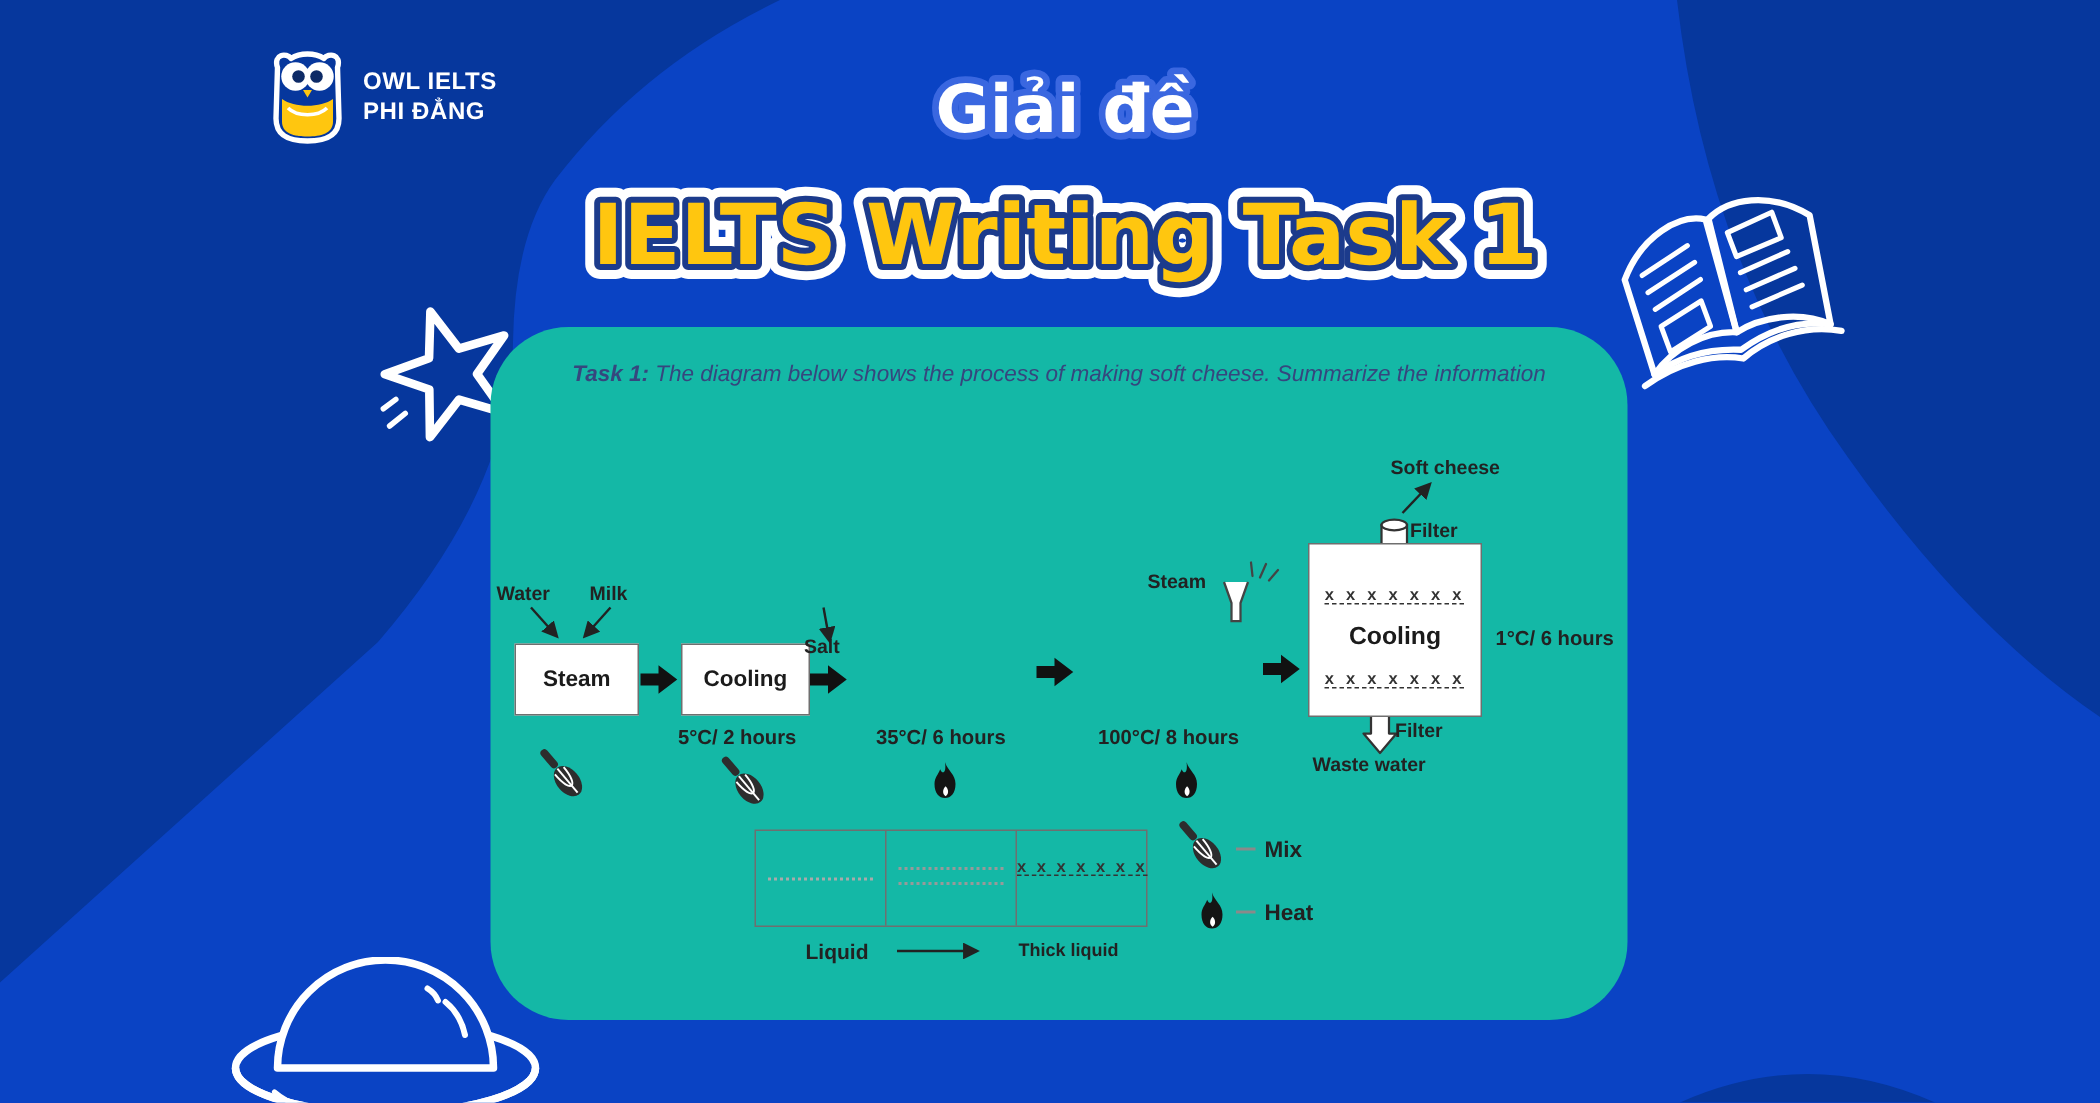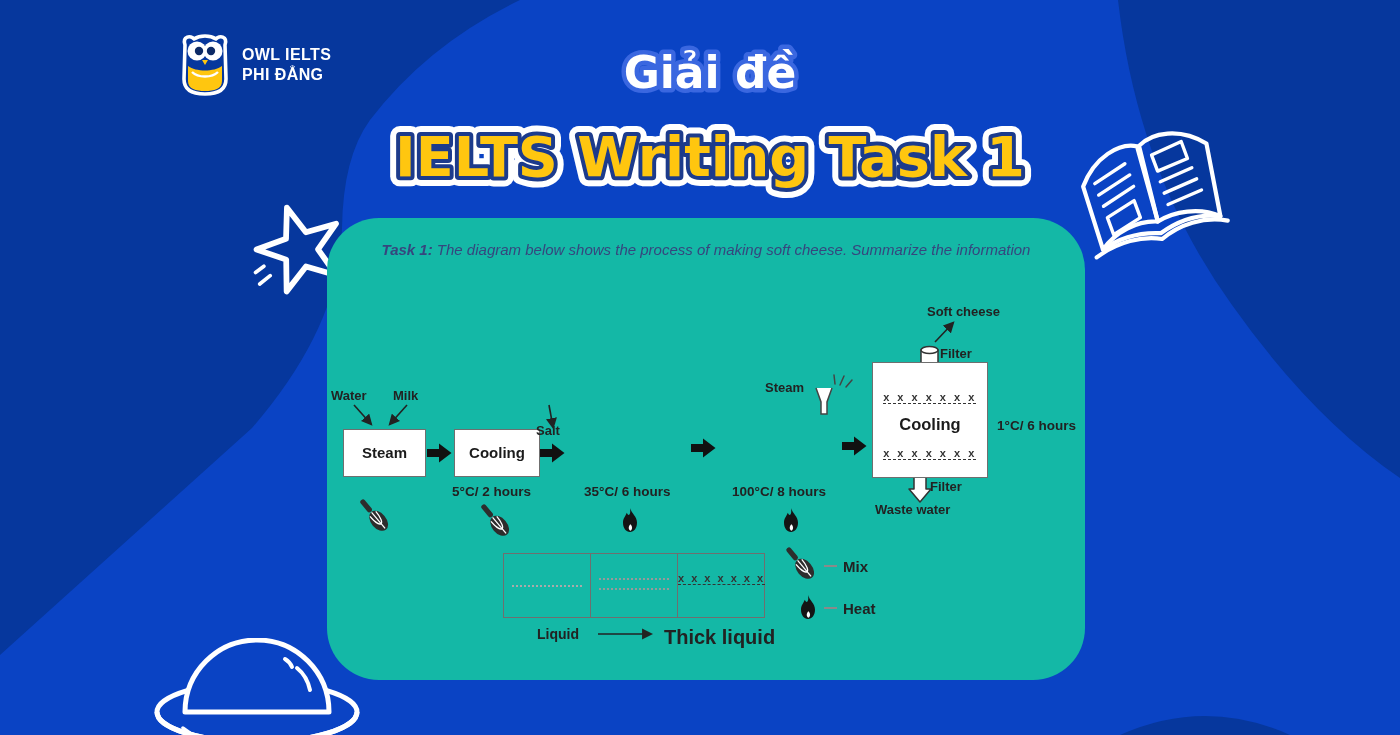--- a/index.html
+++ b/index.html
@@ -197,17 +197,17 @@
     </div>
     <div class="legend-cell">
       <div class="inline-line dot" style="left:8px;right:8px;top:24px;border-color:#999;"></div>
       <div class="inline-line dot" style="left:8px;right:8px;top:34px;border-color:#999;"></div>
     </div>
     <div class="legend-cell">
       <div class="xrow">x x x x x x x</div>
     </div>
   </div>
   <div class="dlabel ctr" style="left:210px;top:408px;width:66px;font-size:14px;">Liquid</div>
-  <div class="dlabel ctr" style="left:337px;top:408px;width:86px;font-size:20px;">Thick liquid</div>
+  <div class="dlabel ctr" style="left:352px;top:408px;width:86px;font-size:12px;">Thick liquid</div>
   <div class="dlabel" style="left:516px;top:340px;font-size:15px;">Mix</div>
   <div class="dlabel" style="left:516px;top:382px;font-size:15px;">Heat</div>
 
 </div>
 
 </body></html>

